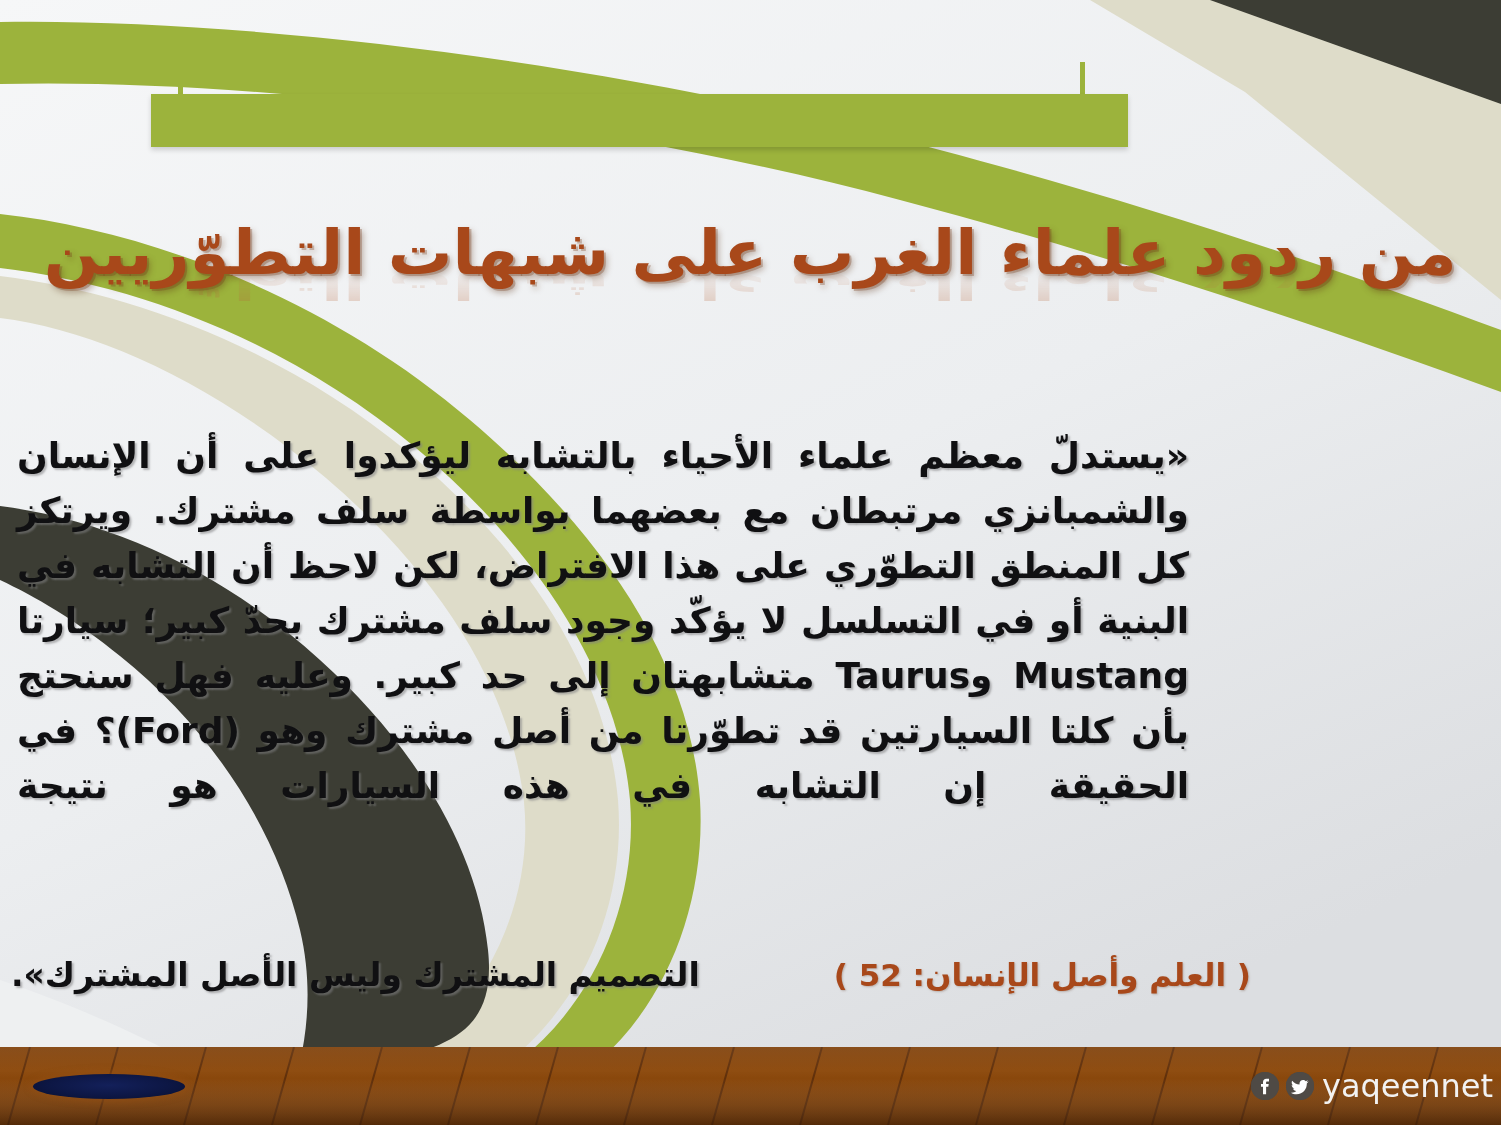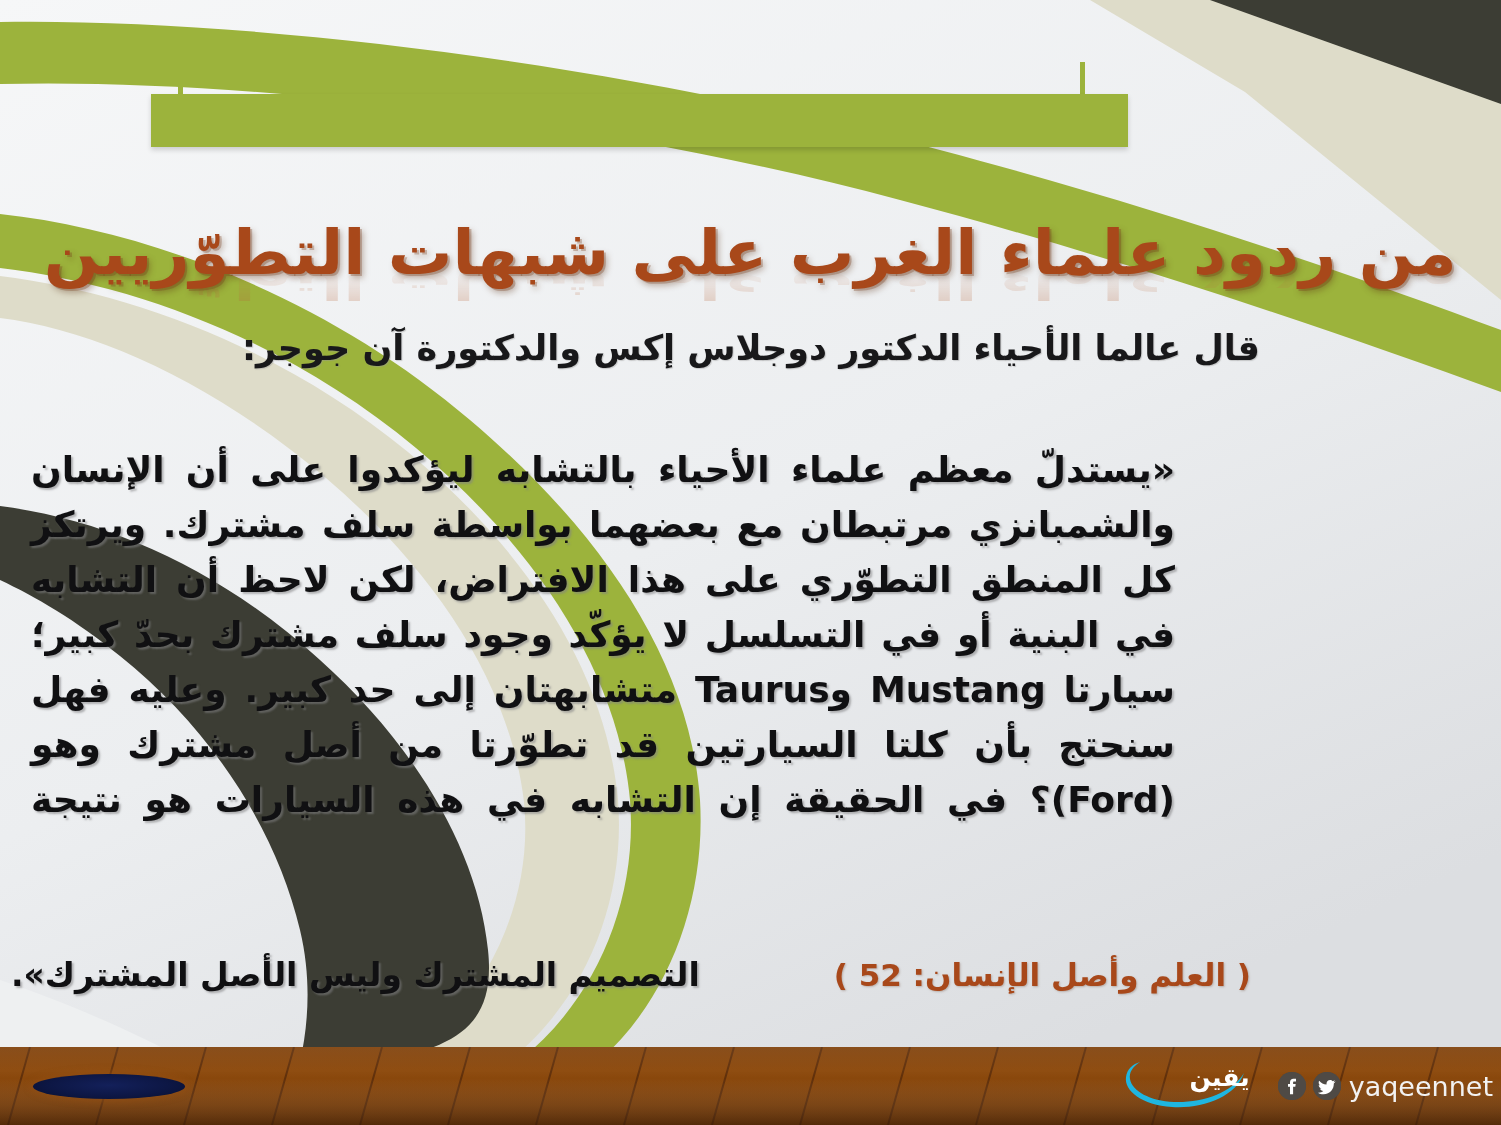--- a/index.html
+++ b/index.html
@@ -102,21 +102,21 @@
     text-align: justify;
     text-align-last: justify;
     font-family: "DejaVu Sans", sans-serif;
     font-weight: 700;
     font-size: 36px;
     line-height: 55px;
     color: #101012;
     text-shadow: 2px 2px 2px rgba(130,130,132,0.55);
   }
   .body-block p {
-    margin: 18px;
+    margin: 4px;
   }
 
   .credit-line {
     position: absolute;
     right: 250px;
     top: 955px;
     width: 1240px;
     z-index: 6;
     display: flex;
     flex-direction: row;
@@ -201,21 +201,21 @@
     height: 28px;
     border-radius: 50%;
     background: #4f4a45;
     display: flex;
     align-items: center;
     justify-content: center;
     color: #ffffff;
   }
   .brand-handle {
     font-family: "DejaVu Sans", sans-serif;
-    font-size: 27px;
+    font-size: 32px;
     color: #f2f2f2;
     letter-spacing: 0px;
   }
   .brand-url {
     font-family: "DejaVu Sans", sans-serif;
     font-size: 27px;
     color: #f2f2f2;
     letter-spacing: 0px;
   }
   .brand-rows {
@@ -282,21 +282,20 @@
   <div class="banner-bar"></div>
 
   <div class="title-reflection">
     <div class="title">من ردود علماء الغرب على شبهات التطوّريين</div>
   </div>
 
   <div class="title-wrap">
     <h1 class="title">من ردود علماء الغرب على شبهات التطوّريين</h1>
   </div>
 
-  <div class="intro">قال عالما الأحياء الدكتور دوجلاس إكس والدكتورة آن جوجر:</div>
 
   <div class="body-block">
     <p>«يستدلّ معظم علماء الأحياء بالتشابه ليؤكدوا على أن الإنسان والشمبانزي مرتبطان مع بعضهما بواسطة سلف مشترك. ويرتكز كل المنطق التطوّري على هذا الافتراض، لكن لاحظ أن التشابه في البنية أو في التسلسل لا يؤكّد وجود سلف مشترك بحدّ كبير؛ سيارتا Mustang وTaurus متشابهتان إلى حد كبير. وعليه فهل سنحتج بأن كلتا السيارتين قد تطوّرتا من أصل مشترك وهو (Ford)؟ في الحقيقة إن التشابه في هذه السيارات هو نتيجة</p>
   </div>
 
   <div class="credit-line">
     <span class="credit-source">( العلم وأصل الإنسان: 52 )</span>
     <span>التصميم المشترك وليس الأصل المشترك».</span>
   </div>
 
@@ -328,29 +327,20 @@
           <stop offset="40%" stop-color="#ffffff" stop-opacity="0.0"></stop>
           <stop offset="100%" stop-color="#000000" stop-opacity="0.22"></stop>
         </linearGradient>
       </defs>
     </svg>
     <div class="hole"></div>
   </div>
 
   <div class="brand">
 
-    <div class="logo-mark">
-      <svg viewBox="0 0 150 58" width="150" height="58">
-        <path d="M 128 16 C 120 40, 86 52, 56 50 C 26 48, 8 34, 10 20
-                 C 11 12, 17 7, 24 5
-                 C 16 10, 13 16, 14 22 C 16 34, 34 44, 58 45
-                 C 86 46, 116 36, 128 16 Z" fill="#1fb6e0"></path>
-      </svg>
-      <span class="logo-word">يقين</span>
-    </div>
 
     <div class="brand-rows">
       <div class="brand-row-top">
         <div class="social">
           <span class="social-icon">
             <svg viewBox="0 0 28 28" width="28" height="28">
               <circle cx="14" cy="14" r="14" fill="#4f4a45"></circle>
               <path d="M16.2 9.6h1.8V6.8h-2.6c-2.1 0-3.4 1.3-3.4 3.4v1.7H10v2.9h2v7.4h3.1v-7.4h2.2l.4-2.9h-2.6v-1.3c0-.7.3-1 1.1-1z" fill="#ffffff"></path>
             </svg>
           </span>

